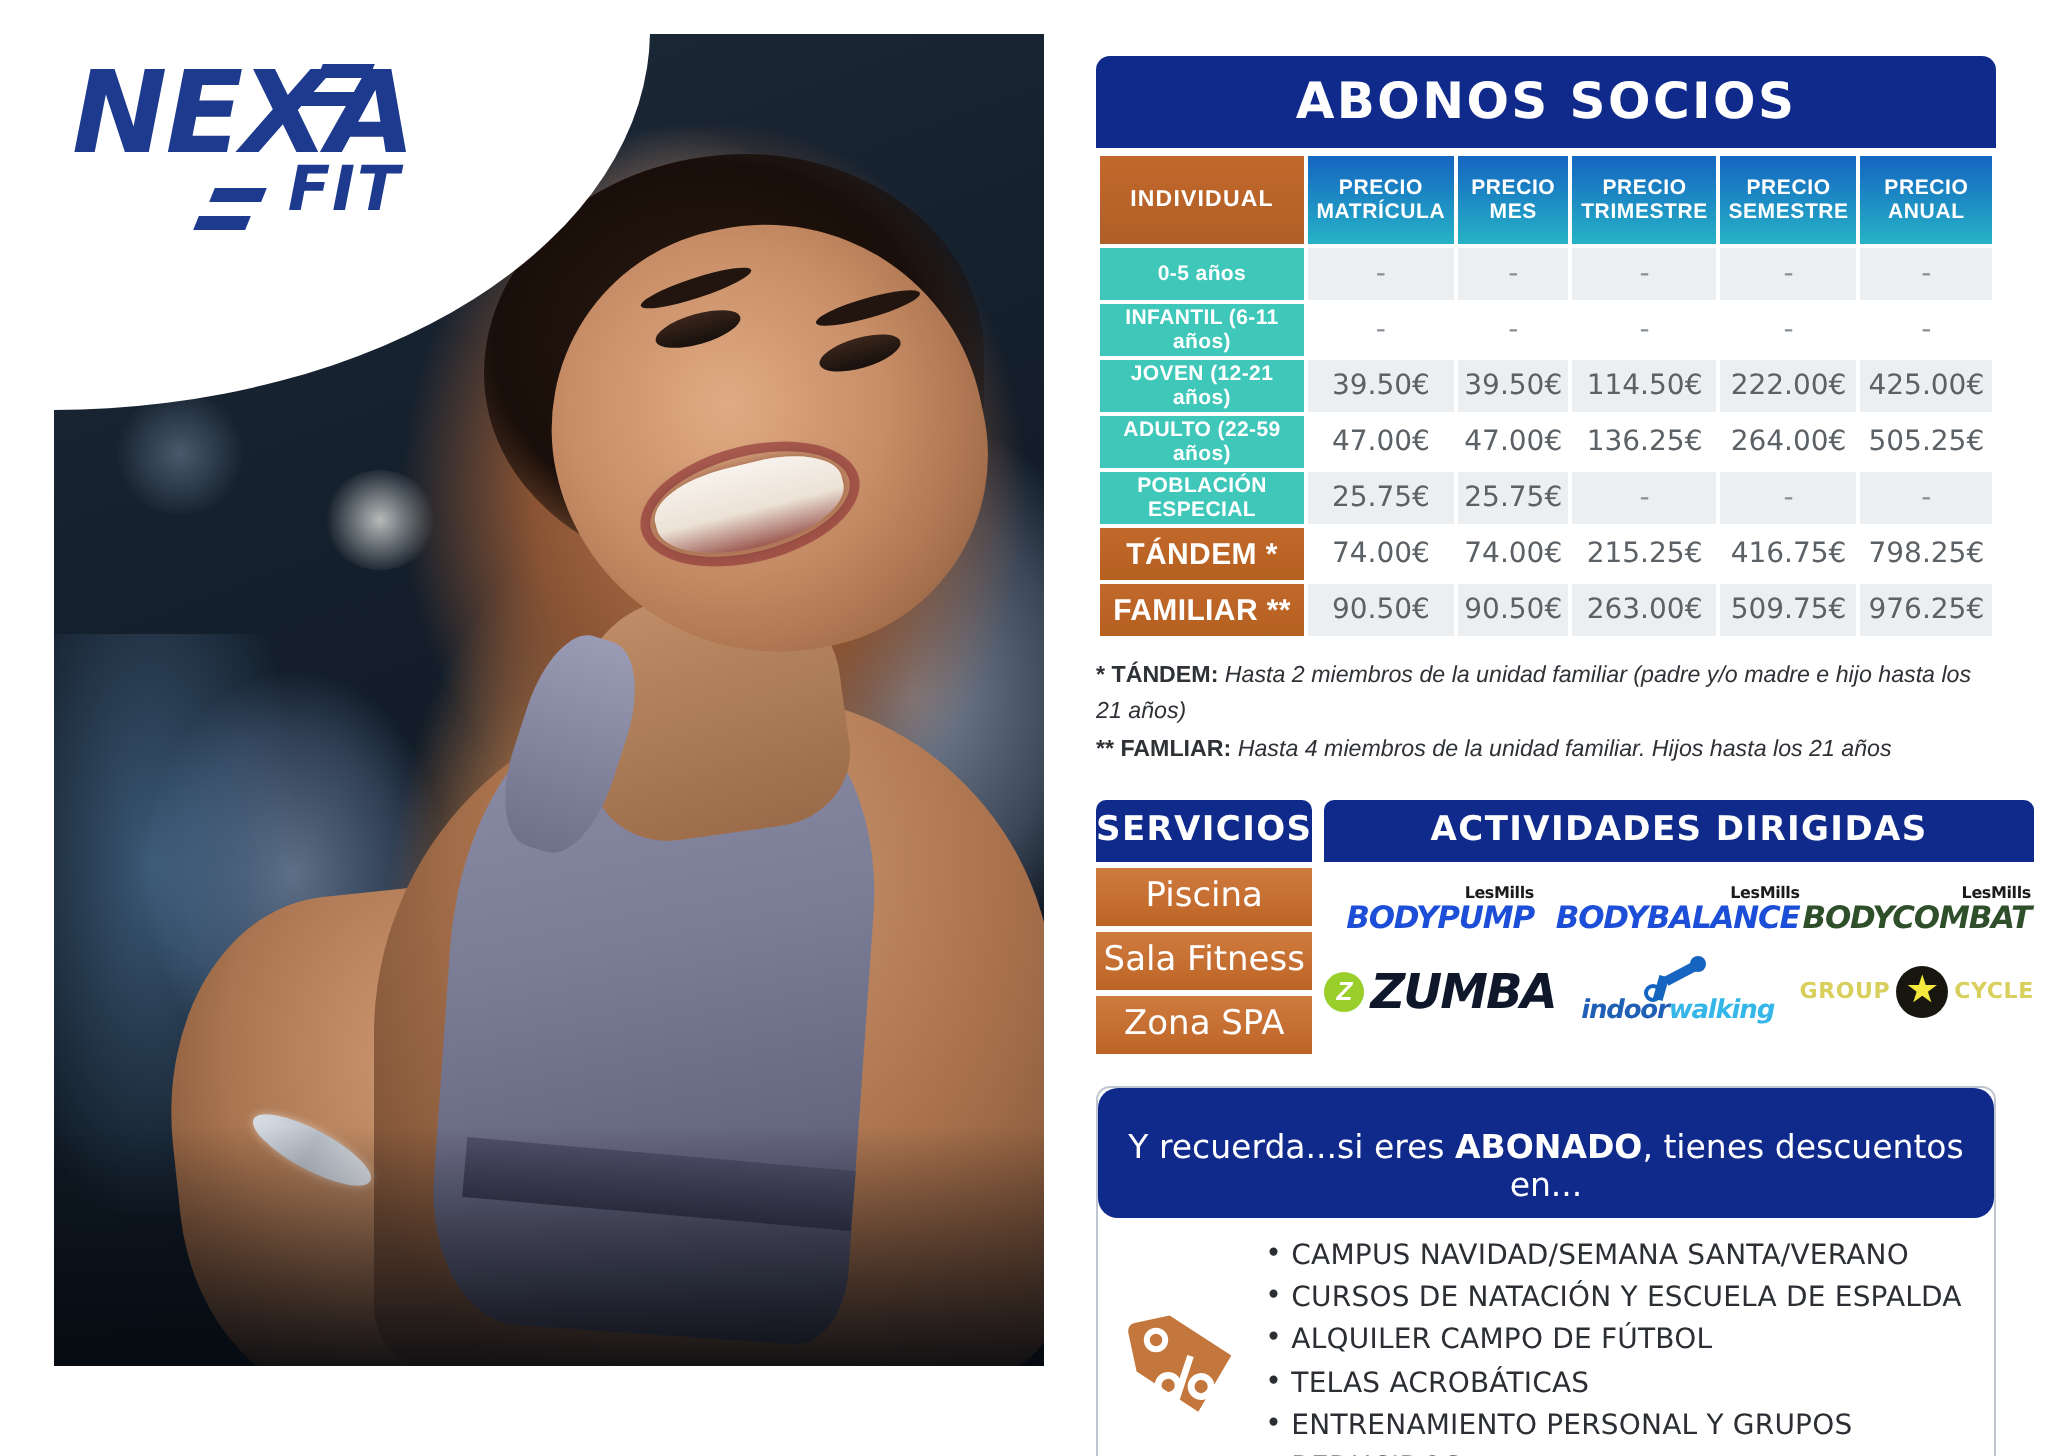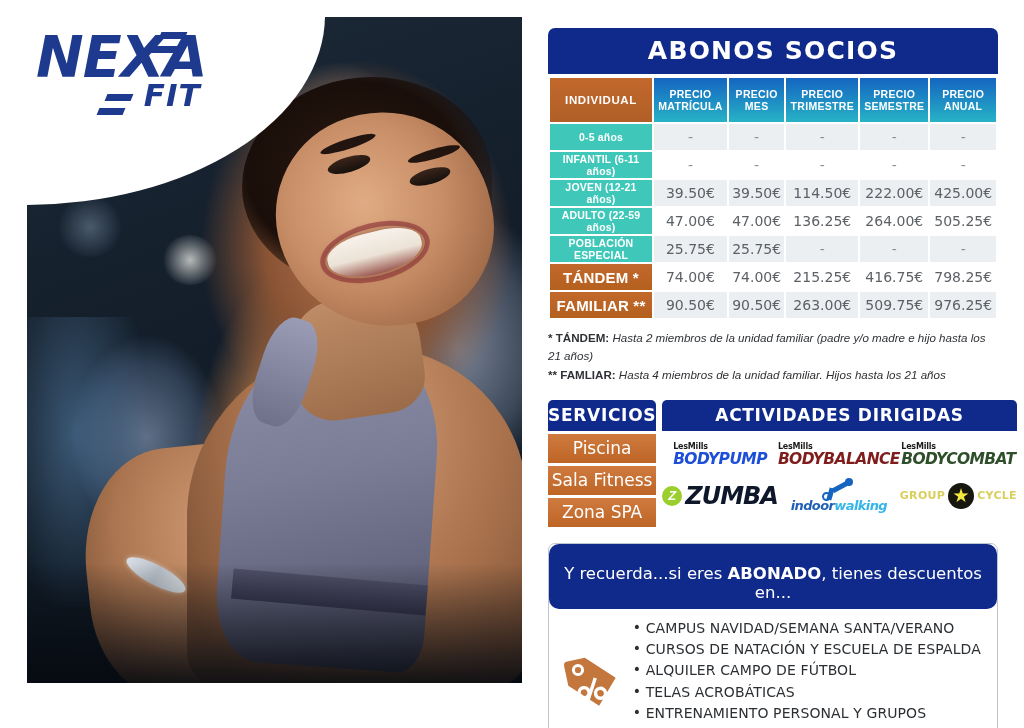--- a/index.html
+++ b/index.html
@@ -216,31 +216,31 @@
     background: linear-gradient(180deg, #cf7a3f 0%, #bd6526 100%);
     color: #fff; text-align: center; font-size: 17px;
     padding: 4px 0 5px; margin-top: 3px;
     font-family: "DejaVu Sans", sans-serif;
   }
   .act-grid {
     display: grid; grid-template-columns: 1fr 1fr 1fr;
     grid-template-rows: 40px 42px; align-items: center; justify-items: center;
     margin-top: 4px;
   }
-  .lm { text-align: left; line-height: 1; }
+  .lm { text-align: right; line-height: 1; }
   .lm-top {
     font-size: 8px; font-weight: 700; color: #1b1b1b; letter-spacing: -.2px;
     font-family: "DejaVu Sans", sans-serif;
   }
   .lm-name {
     font-size: 15.5px; font-weight: 700; font-style: italic; letter-spacing: -.6px;
     font-family: "DejaVu Sans", sans-serif; margin-top: 1px;
   }
   .lm-pump { color: #1d4ed8; }
-  .lm-balance { color: #7f1d1d; }
+  .lm-balance { color: #1d4ed8; }
   .lm-combat { color: #2f4f2b; }
   .zumba-box { display: flex; align-items: center; gap: 3px; }
   .zumba-circle {
     width: 20px; height: 20px; border-radius: 50%;
     background: #9ace2b; display: flex; align-items: center; justify-content: center;
     color: #fff; font-size: 13px; font-weight: 700; font-style: italic;
   }
   .zumba-word {
     font-size: 24px; font-weight: 700; font-style: italic; color: #0f172a;
     letter-spacing: -1px; font-family: "DejaVu Sans", sans-serif;

